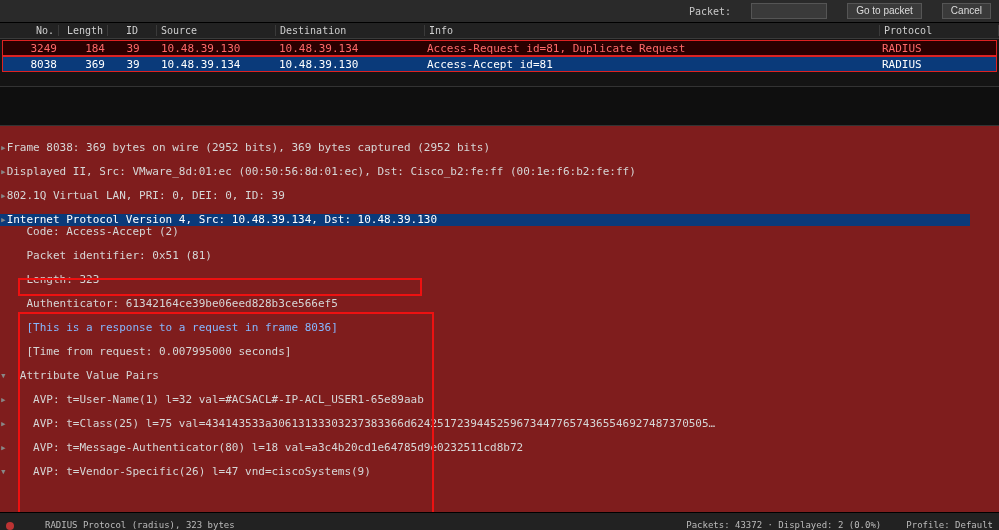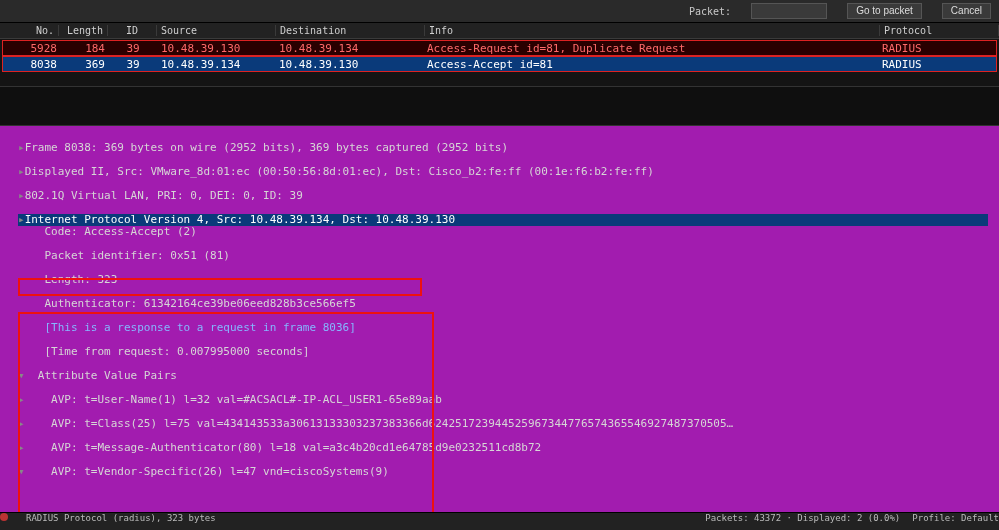--- a/index.html
+++ b/index.html
@@ -15,28 +15,28 @@
   .c-src{width:110px}
   .c-dst{width:140px}
   .c-info{flex:1}
   .c-proto{width:110px}
   .plist{background:#141414}
   .prow{display:flex;height:14px;align-items:center;font-size:11px}
   .prow .pcell{padding:0 4px;white-space:nowrap;overflow:hidden}
   .row-red{background:#2a0000;color:#ff6a6a;border:1px solid #d22;margin:1px 2px 0 2px}
   .row-sel{background:#0a3a7a;color:#fff;border:1px solid #d22;margin:0 2px 14px 2px}
   .empty{flex:0 0 38px;background:#0f0f0f;border-top:1px solid #333;border-bottom:1px solid #333}
-  .details{flex:1;overflow:auto;background:#a21caf;padding:4px 0 4px 18px;line-height:12px;white-space:pre;color:#d6d6d6;position:relative}
+  .details{flex:1;overflow:auto;background:#7f1d1d;padding:4px 0 4px 0;line-height:12px;white-space:pre;color:#d6d6d6;position:relative}
   .details .ln{display:block;height:12px}
   .details .sel{background:#0a3a7a;color:#fff;display:inline-block;width:970px}
   .details .link{color:#86b7ff;}
   .details .exp::before{content:"\25B8 ";color:#888}
   .details .col::before{content:"\25BE ";color:#888}
   .redbox{position:absolute;border:2px solid #e11;pointer-events:none}
-  .statusbar{height:17px;background:#222;color:#bbb;font-size:9px;display:flex;align-items:flex-start;padding:0 0;gap:12px;border-top:1px solid #000}
+  .statusbar{height:17px;background:#222;color:#bbb;font-size:9px;display:flex;align-items:flex-end;padding:0 6px;gap:25px;border-top:1px solid #000}
   .statusbar .spacer{flex:1}
   .st-dot{width:8px;height:8px;border-radius:50%;background:#b33;display:inline-block;margin-right:6px}
 </style>
 </head>
 <body>
 <div class="window">
 
   <div class="top-toolbar">
     <span>Packet:</span>
     <input type="text" value="" style="">
@@ -49,21 +49,21 @@
     <div class="hdr-cell c-len">Length</div>
     <div class="hdr-cell c-id">ID</div>
     <div class="hdr-cell c-src">Source</div>
     <div class="hdr-cell c-dst">Destination</div>
     <div class="hdr-cell c-info">Info</div>
     <div class="hdr-cell c-proto">Protocol</div>
   </div>
 
   <div class="plist">
     <div class="prow row-red">
-      <div class="pcell c-no">5928</div>
+      <div class="pcell c-no">3249</div>
       <div class="pcell c-len">184</div>
       <div class="pcell c-id">39</div>
       <div class="pcell c-src">10.48.39.130</div>
       <div class="pcell c-dst">10.48.39.134</div>
       <div class="pcell c-info">Access-Request id=81, Duplicate Request</div>
       <div class="pcell c-proto">RADIUS</div>
     </div>
     <div class="prow row-sel">
       <div class="pcell c-no">8038</div>
       <div class="pcell c-len">369</div>

